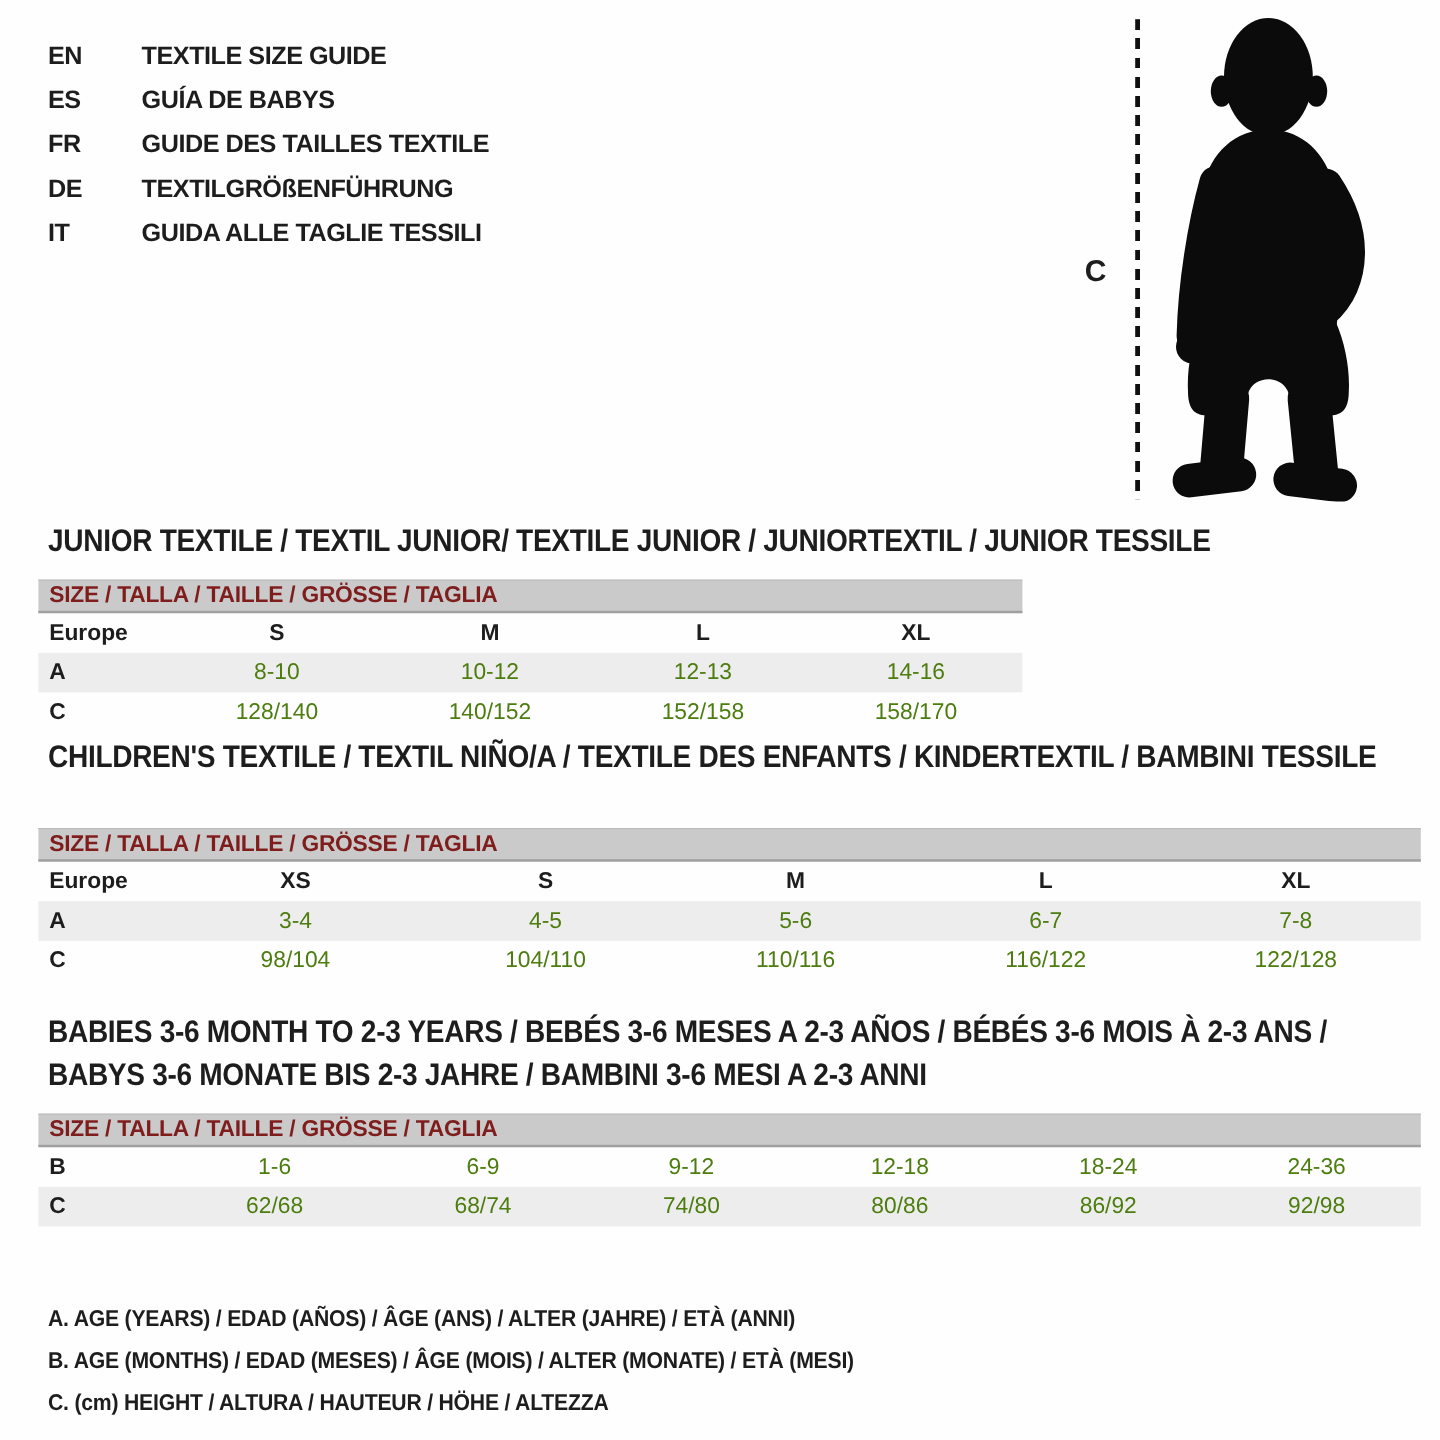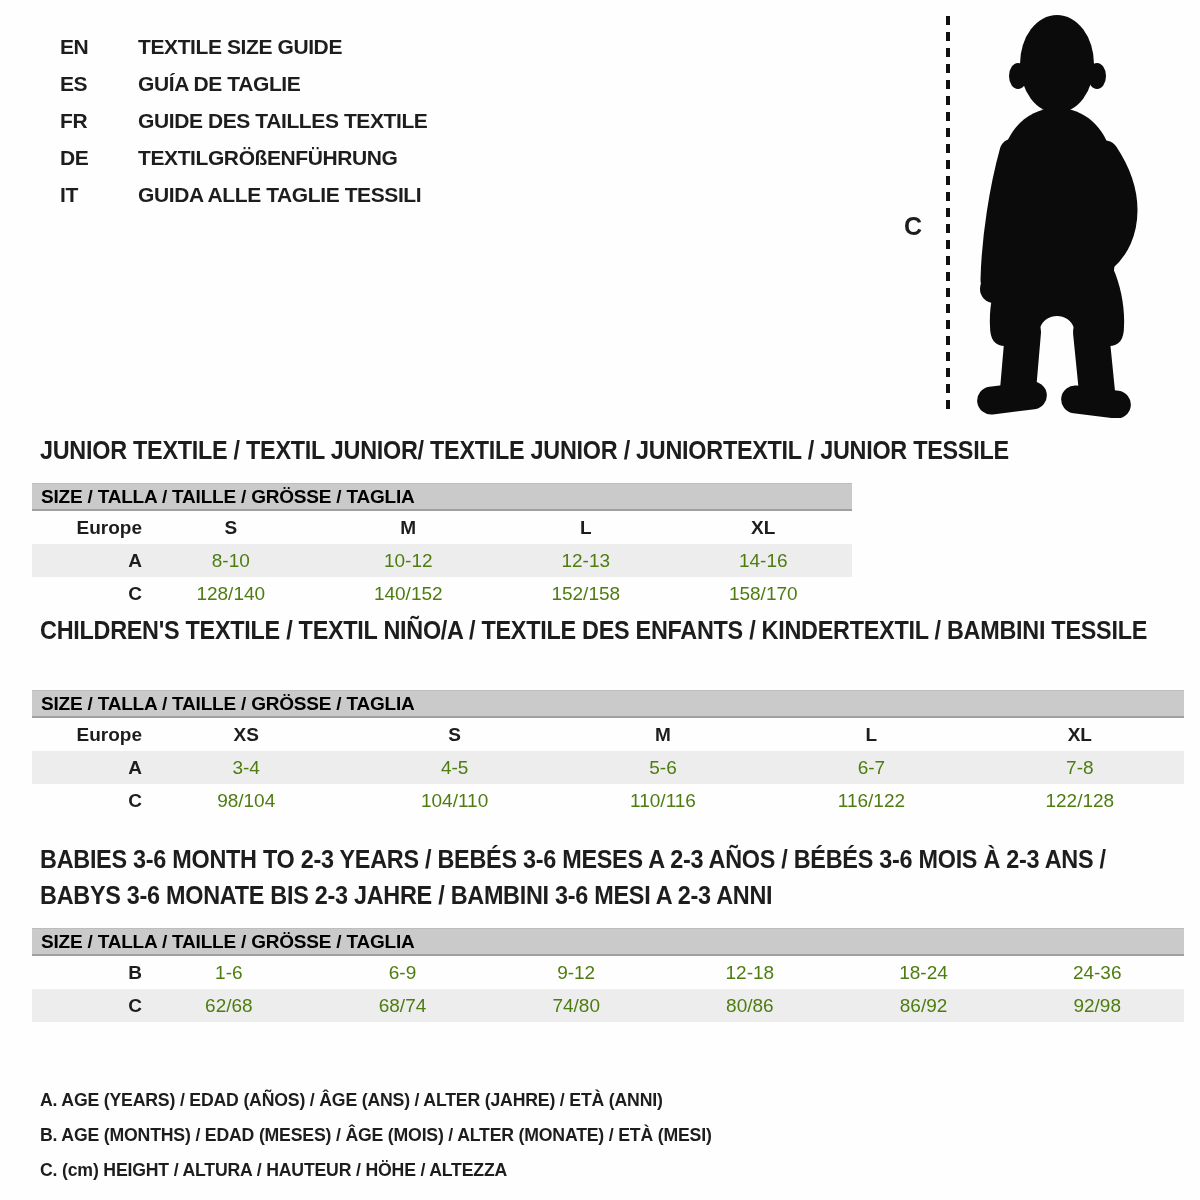--- a/index.html
+++ b/index.html
@@ -9,21 +9,21 @@
     font-family:"Liberation Sans", sans-serif;
     -webkit-font-smoothing:antialiased;
   }
   .abs{position:absolute;}
   .cond{display:block;transform:scaleX(.9);transform-origin:0 50%;white-space:nowrap;}
   .cond93{display:block;transform:scaleX(.93);transform-origin:0 50%;white-space:nowrap;}
 
   
   .lang-block{left:40px;top:28px;}
   .lang-row{display:flex;height:37px;align-items:center;font-weight:700;font-size:21px;letter-spacing:-0.4px;}
-  .lang-code{width:78px;flex:0 0 78px;margin-left:20px;}
+  .lang-code{width:78px;flex:0 0 78px;}
   .lang-title{white-space:nowrap;}
 
   
   .measure-line{left:946px;top:16px;width:4px;height:400px;
     background:repeating-linear-gradient(to bottom,#101010 0 9px,transparent 9px 16px);}
   .measure-label{left:904px;top:212px;font-size:25px;font-weight:700;}
   .figure-svg{left:960px;top:12px;}
 
   
   .section-heading{font-size:26px;font-weight:700;letter-spacing:-0.3px;line-height:36px;}
@@ -33,43 +33,43 @@
 
   
   .size-table{background:transparent;}
   .table-junior{left:32px;top:483px;width:820px;}
   .table-children{left:32px;top:690px;width:1152px;}
   .table-babies{left:32px;top:928px;width:1152px;}
   .size-bar{
     height:25px;background:var(--bar-color,#cacaca);
     border-top:1px solid #bdbdbd;border-bottom:2px solid #a0a0a0;
     display:flex;align-items:center;padding-left:9px;
-    font-size:19px;font-weight:700;color:#000000;letter-spacing:-0.2px;white-space:nowrap;
+    font-size:19px;font-weight:700;color:#7f1d1d;letter-spacing:-0.2px;white-space:nowrap;
   }
   .trow{display:flex;height:33px;align-items:center;font-size:19px;}
   .trow.shaded{background:var(--alt-color,#ededed);}
-  .tlabel{flex:0 0 110px;width:110px;padding-left:9px;box-sizing:border-box;font-weight:700;text-align:right;}
+  .tlabel{flex:0 0 110px;width:110px;padding-left:9px;box-sizing:border-box;font-weight:700;}
   .tcell{flex:1;text-align:center;font-weight:400;color:#4d7c0f;}
   .hrow .tcell{font-weight:700;color:#1d1d1d;}
 
   
   .legend{left:40px;top:1062px;font-size:19px;font-weight:700;letter-spacing:-0.2px;margin-top:20px;}
   .legend-line{line-height:35px;}
 </style>
 </head>
 <body style="background: rgb(254, 254, 254); --bar-color: #cacaca; --alt-color: #ededed;">
 
 <div class="abs lang-block">
     <div class="lang-row">
       <span class="lang-code">EN</span>
       <span class="lang-title">TEXTILE SIZE GUIDE</span>
     </div>
     <div class="lang-row">
       <span class="lang-code">ES</span>
-      <span class="lang-title">GUÍA DE TAGLIE</span>
+      <span class="lang-title">GUÍA DE BABYS</span>
     </div>
     <div class="lang-row">
       <span class="lang-code">FR</span>
       <span class="lang-title">GUIDE DES TAILLES TEXTILE</span>
     </div>
     <div class="lang-row">
       <span class="lang-code">DE</span>
       <span class="lang-title">TEXTILGRÖßENFÜHRUNG</span>
     </div>
     <div class="lang-row">

